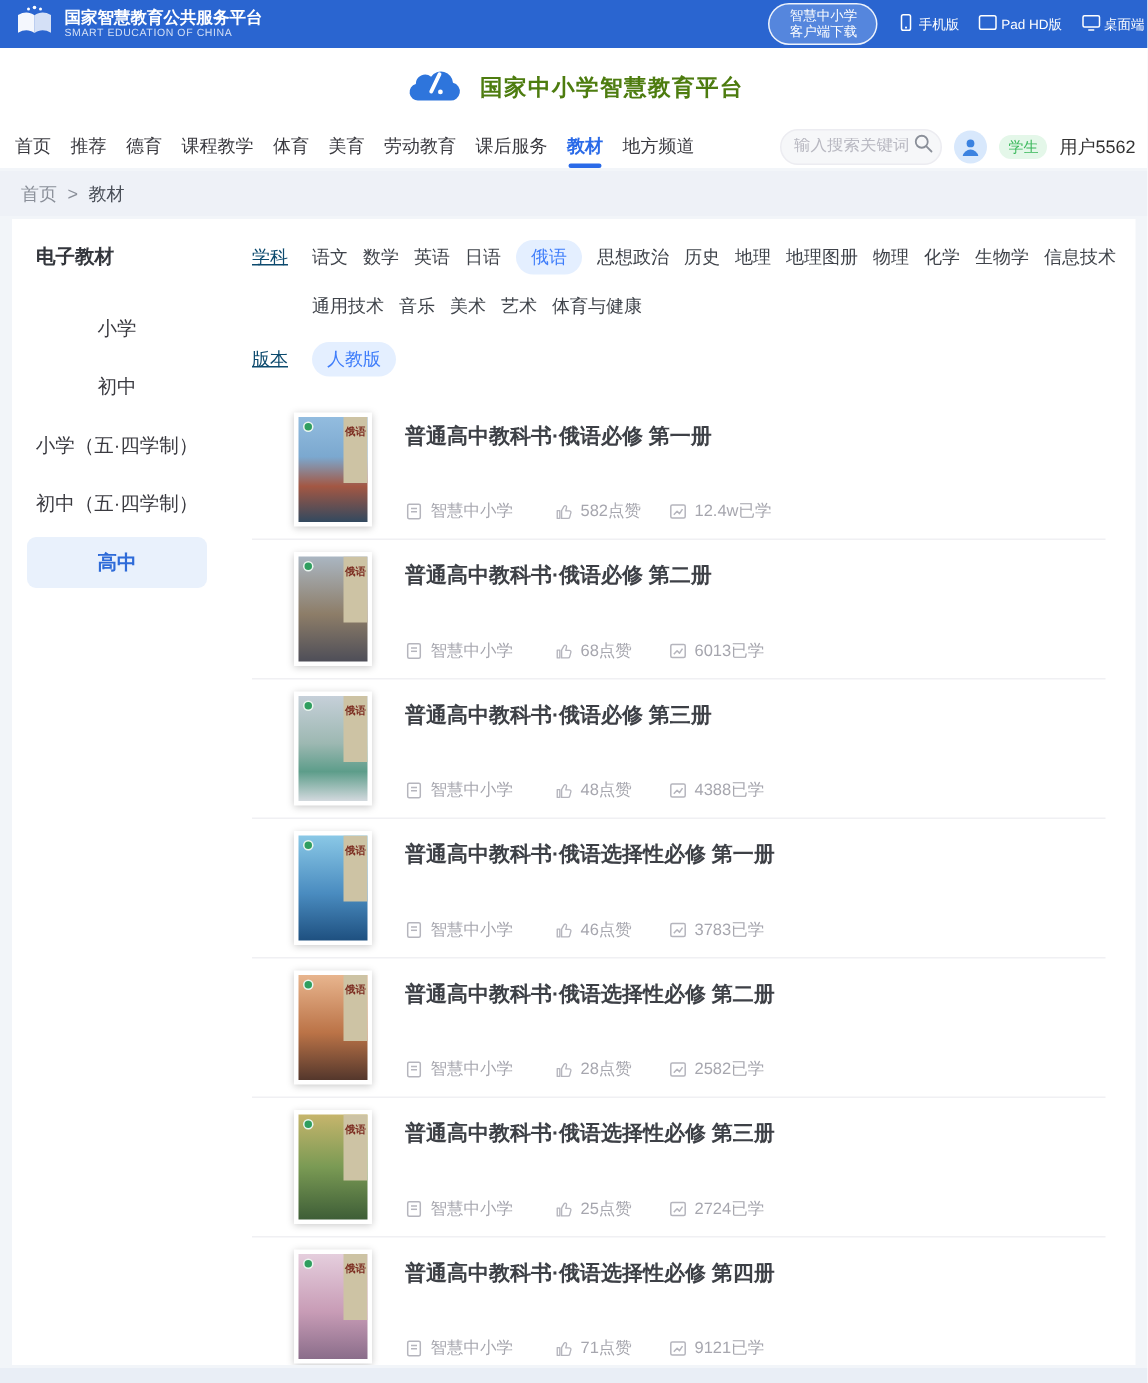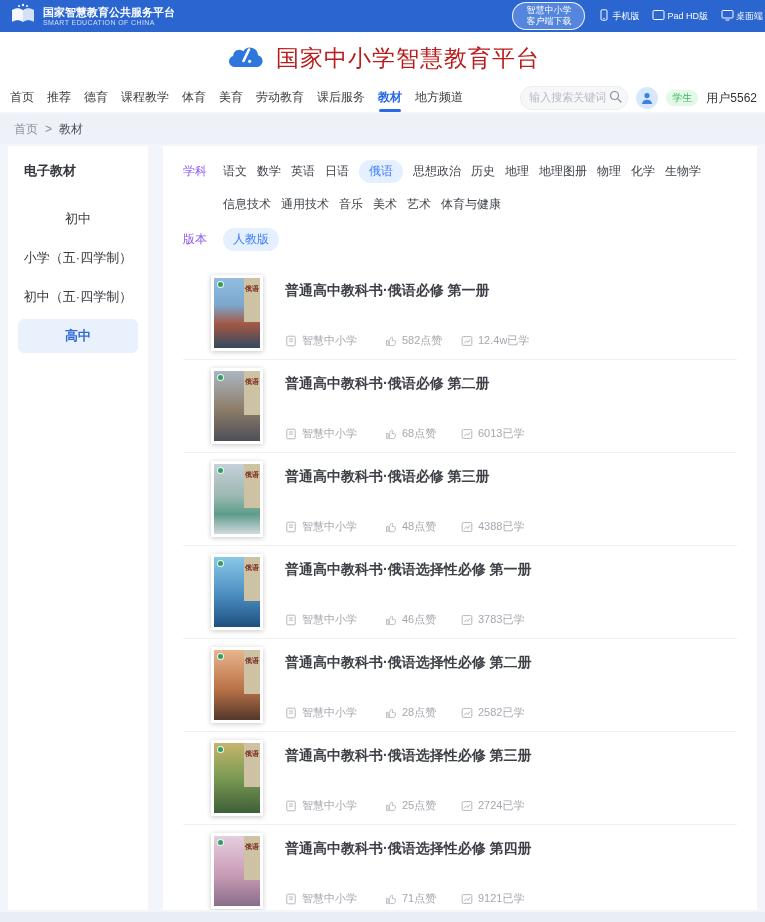--- a/index.html
+++ b/index.html
@@ -17,21 +17,21 @@
   .brand-text .cn { font-size:11px; font-weight:bold; line-height:1.15;text-align:right; }
   .brand-text .en { font-size:7px; opacity:.78; letter-spacing:.4px; }
   .topbar-right { margin-left:auto; display:flex; align-items:center; gap:13px; padding-right:2px; }
   .download-pill { background:#5586dd; border:1px solid rgba(255,255,255,.9); border-radius:14px;
                    padding:2px 13px; text-align:center; font-size:9px; line-height:1.25; cursor:pointer; }
   .client-link { display:flex; flex-direction:row; align-items:center; font-size:9px; gap:2px; cursor:pointer; white-space:nowrap; }
   .dev-icon { display:block; }
 
   
   .site-header { height:52px; background:#fff; display:flex; align-items:center; justify-content:center; gap:9px; flex-shrink:0; }
-  .site-title { font-size:23px; font-weight:normal; color:#b91c1c; letter-spacing:1px; }
+  .site-title { font-size:15px; font-weight:bold; color:#4d7c0f; letter-spacing:1px; }
 
   
   .navbar { background:#fff; display:flex; align-items:flex-start; padding:2px 8px 0; height:28px; flex-shrink:0; }
   .nav-items { display:flex; align-items:flex-start; }
   .nav-item { font-size:12px; color:#3a3a40; margin-right:9px; padding:3px 2px 8px; position:relative; cursor:pointer; white-space:nowrap; }
   .nav-item.active { color:#2a6ae8; font-weight:bold; }
   .nav-item.active::after { content:""; position:absolute; left:50%; transform:translateX(-50%);
                             bottom:2px; width:22px; height:3px; border-radius:2px; background:#2a6ae8; }
   .nav-right { margin-left:auto; display:flex; align-items:center; gap:8px; }
   .search-box { width:108px; height:24px; background:#f6f7f9; border:1px solid #ececf1; border-radius:13px;
@@ -43,32 +43,32 @@
             justify-content:center; cursor:pointer; flex-shrink:0; }
   .role-badge { background:#e4f7e9; color:#3cb95c; font-size:10px; padding:1px 6px; border-radius:9px; white-space:nowrap; }
   .username { font-size:12px; color:#333; white-space:nowrap; }
 
   
   .breadcrumb-bar { background:#eef1f7; height:30px; display:flex; align-items:center; gap:7px;
                     padding:0 14px; font-size:12px; color:#8a8f99; flex-shrink:0; margin-top:2px; }
   .breadcrumb-bar .current { color:#4a4f58; }
 
   
-  .layout { flex:1; display:flex; padding:2px 8px 2px; gap:15px; overflow:hidden; }
+  .layout { flex:1; display:flex; padding:2px 8px 2px; gap:0; overflow:hidden; }
   .sidebar { width:140px; background:#fff; padding:16px 10px 0; flex-shrink:0; }
   .sidebar-title { font-size:13px; font-weight:bold; color:#33363c; margin:0 0 22px 6px; }
   .side-item { text-align:center; font-size:13px; color:#3a3a40; padding:8px 0; margin-bottom:5px;
                border-radius:6px; cursor:pointer; }
   .side-item.active { background:#e9f1fc; color:#2e6bd8; font-weight:bold; }
 
   .main { flex:1; background:#fff; padding:14px 0 0 20px; overflow:hidden; }
 
   
   .filter-row { display:flex; font-size:12px; margin-bottom:2px; }
-  .filter-label { color:#8b5cf6; width:26px; margin-right:14px; flex-shrink:0; padding-top:3px; }
+  .filter-label { color:#0c4a6e; width:26px; margin-right:14px; flex-shrink:0; padding-top:3px;text-decoration:underline; }
   .filter-items { display:flex; flex-wrap:wrap; flex:1; }
   .filter-item { color:#3f434a; margin:0 10px 10px 0; padding:3px 0; cursor:pointer; white-space:nowrap; }
   .filter-item.sel { background:#e4efff; color:#3f7dfa; padding:3px 10px; border-radius:13px; }
 
   
   .book-list { margin-top:6px; padding-right:20px; }
   .book-item { display:flex; padding:8px 0 8px 28px; border-bottom:1px solid #f0f0f3; cursor:pointer; }
   .cover-card { width:52px; height:76px; background:#fff; box-shadow:0 1px 5px rgba(0,0,0,.22);
                 padding:3px; flex-shrink:0; }
   .cover { width:100%; height:100%; position:relative; background:var(--cover,#ccc); overflow:hidden; }
@@ -220,20 +220,21 @@
   <span>&gt;</span>
   <span class="current">教材</span>
 </div>
 
 <div class="layout">
 
   <div class="sidebar">
     <div class="sidebar-title">电子教材</div>
     <div>
 
+        <div class="side-item">小学</div>
 
         <div class="side-item">初中</div>
 
         <div class="side-item">小学（五·四学制）</div>
 
         <div class="side-item">初中（五·四学制）</div>
 
         <div class="side-item active">高中</div>
       </div>
   </div>

